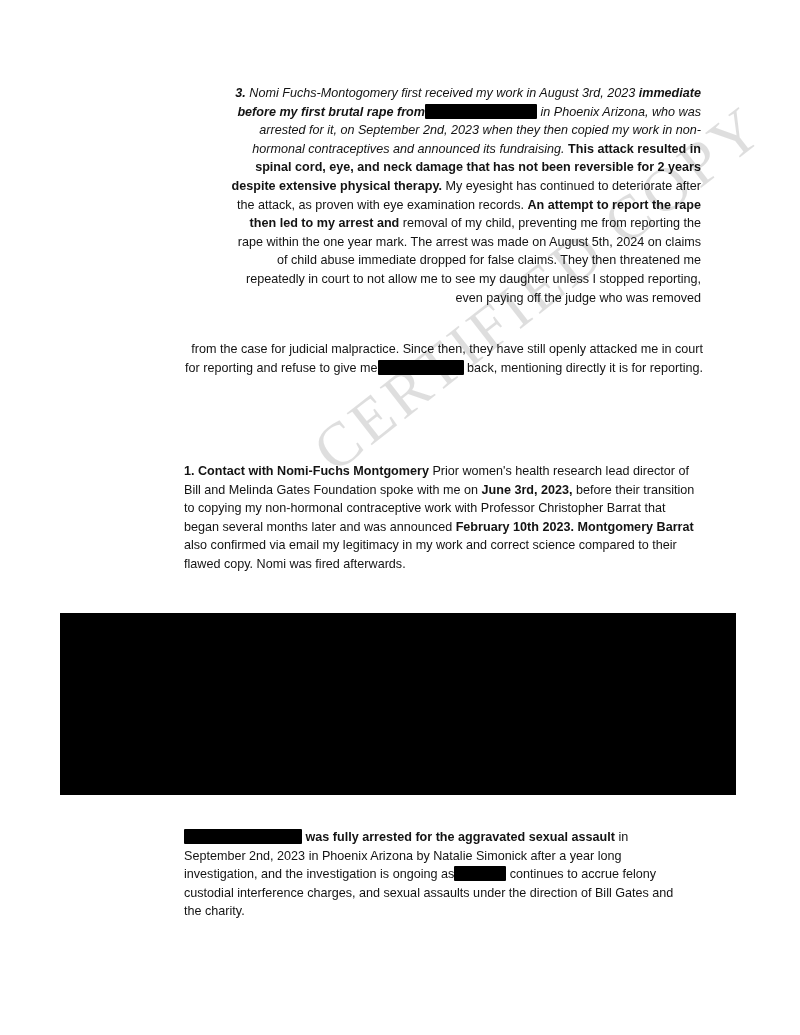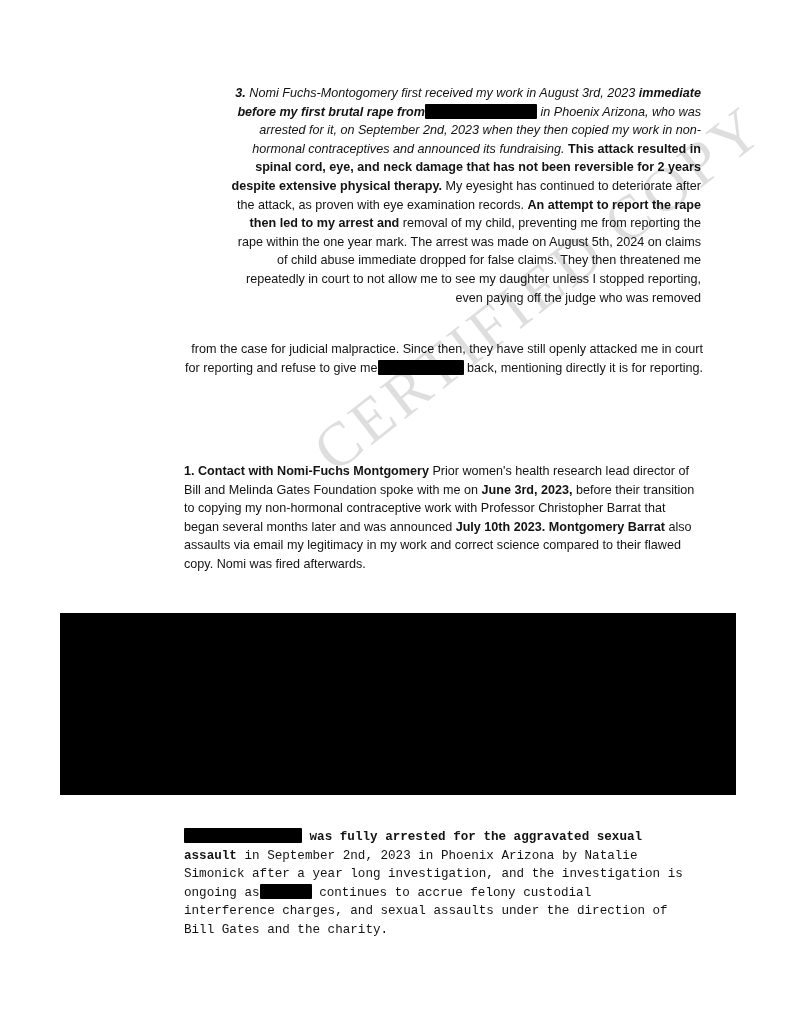--- a/index.html
+++ b/index.html
@@ -66,21 +66,20 @@
   }
   #para4 {
     left: 184px;
     top: 462px;
     width: 518px;
   }
   #para5 {
     left: 184px;
     top: 828px;
     width: 500px;
-    font-family: Liberation Mono, monospace;
   }
 
   
   .redact {
     display: inline-block;
     background: #000000;
     vertical-align: middle;
     border-radius: 1px;
   }
   .rd-inline-1 { width: 112px; height: 15px; position: relative; top: -1px; }
@@ -119,23 +118,23 @@
       <span>from the case for judicial malpractice. Since then, they have still openly attacked me in court for reporting and refuse to give me</span><span class="redact rd-inline-2"></span>
       <span>back, mentioning directly it is for reporting.</span>
     </span>
   </div>
 
   <div class="para" id="para4">
     <b><span>1. Contact with Nomi-Fuchs Montgomery</span></b>
     <span>Prior women's health research lead director of Bill and Melinda Gates Foundation spoke with me on</span>
     <b><span>June 3rd, 2023,</span></b>
     <span>before their transition to copying my non-hormonal contraceptive work with Professor Christopher Barrat that began several months later and was announced</span>
-    <b><span>July 10th 2023.</span></b>
+    <b><span>February 10th 2023.</span></b>
     <b><span>Montgomery Barrat</span></b>
-    <span>also assaults via email my legitimacy in my work and correct science compared to their flawed copy. Nomi was fired afterwards.</span>
+    <span>also confirmed via email my legitimacy in my work and correct science compared to their flawed copy. Nomi was fired afterwards.</span>
   </div>
 
   <div id="big-redaction"></div>
 
   <div class="para" id="para5">
     <span class="redact rd-lead"></span>
     <b><span>was fully arrested for the aggravated sexual assault</span></b>
     <span>in September 2nd, 2023 in Phoenix Arizona by Natalie Simonick after a year long investigation, and the investigation is ongoing as</span><span class="redact rd-inline-4"></span>
     <span>continues to accrue felony custodial interference charges, and sexual assaults under the direction of Bill Gates and the charity.</span>
   </div>

